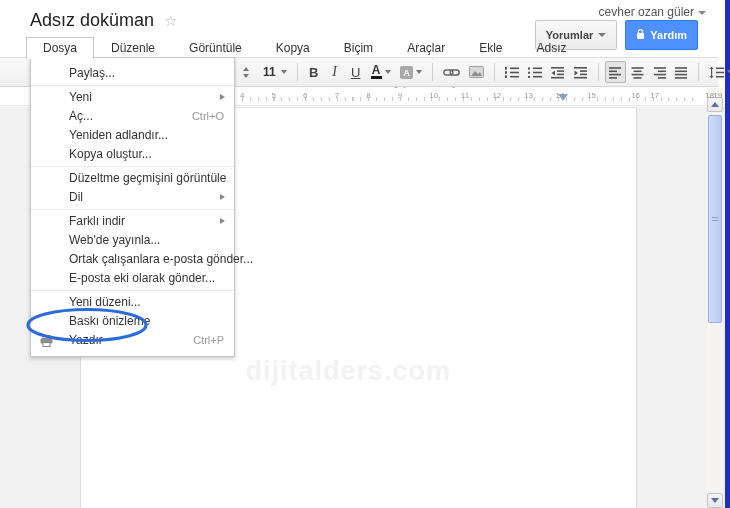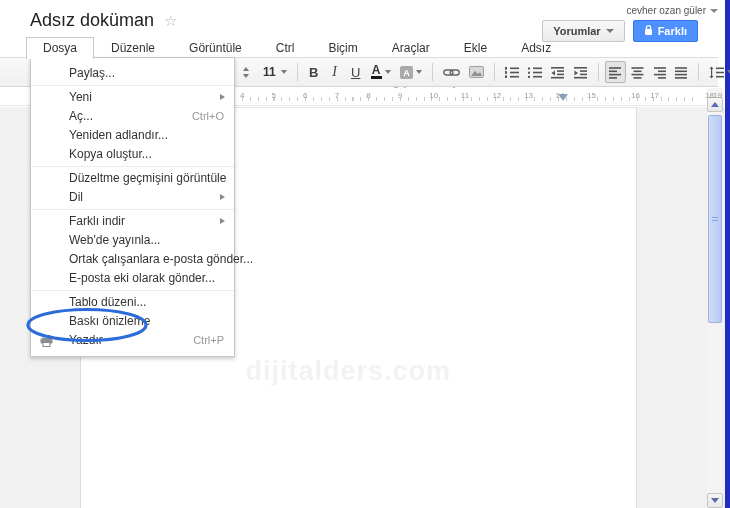--- a/index.html
+++ b/index.html
@@ -1,27 +1,27 @@
 <!DOCTYPE html>
 <html><head>
 <meta charset="utf-8">
 <style>
   * { margin:0; padding:0; box-sizing:border-box; }
   html,body { width:730px; height:508px; overflow:hidden; }
   body { font-family:"Liberation Sans", sans-serif; background:#fff; position:relative; }
   .app { position:absolute; inset:0; width:730px; height:508px; overflow:hidden; background:#fff; }
 
   
-  .account { position:absolute; top:5px; right:12px; font-size:10px; color:#555; cursor:pointer; }
+  .account { position:absolute; top:5px; right:24px; font-size:12px; color:#555; cursor:pointer; }
   .account .caret { display:inline-block; margin-left:4px; border-left:4px solid transparent; border-right:4px solid transparent; border-top:4px solid #888; vertical-align:middle; }
   .title-row { position:absolute; top:10px; left:30px; }
   .doc-title { font-size:18px; color:#222; }
   .star { font-size:15px; color:#b9b9b9; margin-left:10px; cursor:pointer; }
   .actions { position:absolute; top:20px; right:32px; display:flex; gap:8px; }
-  .btn { font-size:11px; font-weight:bold; height:22px; padding:0 10px; border-radius:2px; display:flex; align-items:center; gap:5px; cursor:pointer; }
+  .btn { font-size:11px; font-weight:bold; height:30px; padding:0 10px; border-radius:2px; display:flex; align-items:center; gap:5px; cursor:pointer; }
   .btn.comments { background:linear-gradient(#f8f8f8,#ececec); border:1px solid #c6c6c6; color:#444; }
   .btn.comments .caret { display:inline-block; border-left:4px solid transparent; border-right:4px solid transparent; border-top:4px solid #777; }
   .btn.share { border:1px solid #3079ed; color:#fff; }
 
   .menubar { position:absolute; top:37px; left:26px; height:20px; display:flex; align-items:stretch; z-index:60; }
   .menubar .menu-item { font-size:12px; color:#333; padding:3px 16px; cursor:pointer; border:1px solid transparent; }
   .menubar .menu-item.active { background:#fff; border:1px solid #c9c9c9; border-bottom:none; position:relative; z-index:60; height:22px; }
   .saved-status { font-size:11px; color:#999; padding:4px 0 0 26px; }
 
   
@@ -92,30 +92,30 @@
   <div class="actions">
     <div class="btn comments">
       <span>Yorumlar</span>
         <span class="caret"></span>
     </div>
     <div class="btn share" id="share-btn" style="background: rgb(77, 144, 254);">
       <span><svg width="9" height="12" viewBox="0 0 9 12">
             <rect x="1" y="5" width="7" height="6" rx="1" fill="#fff"></rect>
             <path d="M2.5 5.2 V3.6 a2 2 0 0 1 4 0 V5.2" fill="none" stroke="#fff" stroke-width="1.3"></path>
           </svg></span>
-      <span>Farklı</span>
+      <span>Yardım</span>
     </div>
   </div>
 
   <div class="menubar" id="menubar">
 
   <span class="menu-item active">Dosya</span>
       <span class="menu-item">Düzenle</span>
       <span class="menu-item">Görüntüle</span>
-      <span class="menu-item">Ctrl</span>
+      <span class="menu-item">Kopya</span>
       <span class="menu-item">Biçim</span>
       <span class="menu-item">Araçlar</span>
       <span class="menu-item">Ekle</span>
       <span class="menu-item">Adsız</span>
     </div>
   <div style="position:absolute; top:37px; left:330px;margin-top:35px;">
     <span class="saved-status">Tüm değişiklikler kaydedildi</span>
   </div>
 
   <div class="toolbar">
@@ -302,21 +302,21 @@
       <div class="fm-row"><span>Kopya oluştur...</span></div>
       <div class="fm-divider"></div>
       <div class="fm-row"><span>Düzeltme geçmişini görüntüle</span></div>
       <div class="fm-row"><span>Dil</span><span class="fm-subarrow"></span></div>
       <div class="fm-divider"></div>
       <div class="fm-row"><span>Farklı indir</span><span class="fm-subarrow"></span></div>
       <div class="fm-row"><span>Web'de yayınla...</span></div>
       <div class="fm-row"><span>Ortak çalışanlara e-posta gönder...</span></div>
       <div class="fm-row"><span>E-posta eki olarak gönder...</span></div>
       <div class="fm-divider"></div>
-      <div class="fm-row"><span>Tablo düzeni...</span></div>
+      <div class="fm-row"><span>Yeni düzeni...</span></div>
       <div class="fm-row"><span>Baskı önizleme</span></div>
       <div class="fm-row"><span class="fm-icon"><svg width="13" height="12">
             <rect x="3" y="0.5" width="7" height="3" fill="#fff" stroke="#888"></rect>
             <rect x="0.5" y="3.5" width="12" height="5" rx="1" fill="#8f8f8f"></rect>
             <rect x="3" y="7.5" width="7" height="4" fill="#fff" stroke="#888"></rect>
           </svg></span><span>Yazdır</span><span class="fm-shortcut">Ctrl+P</span></div>
     </div>
 
   <svg class="annotation" width="126" height="38">
     <ellipse id="ann-ellipse" cx="63" cy="19" rx="59" ry="15.5" fill="none" stroke-width="3.2" stroke="#2b6cd8"></ellipse>

